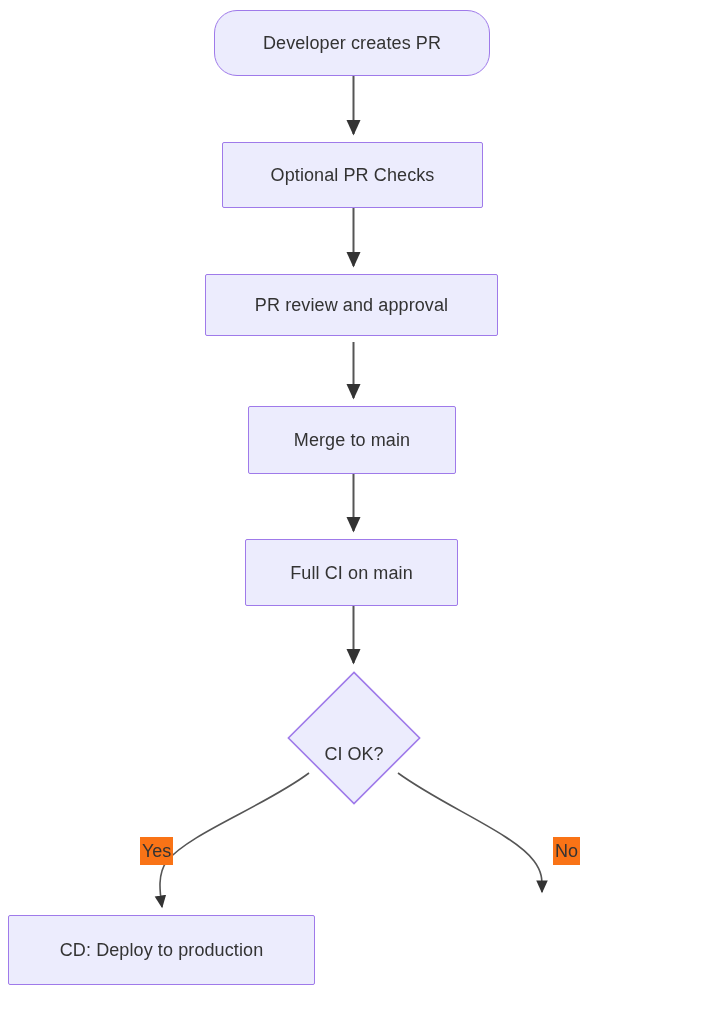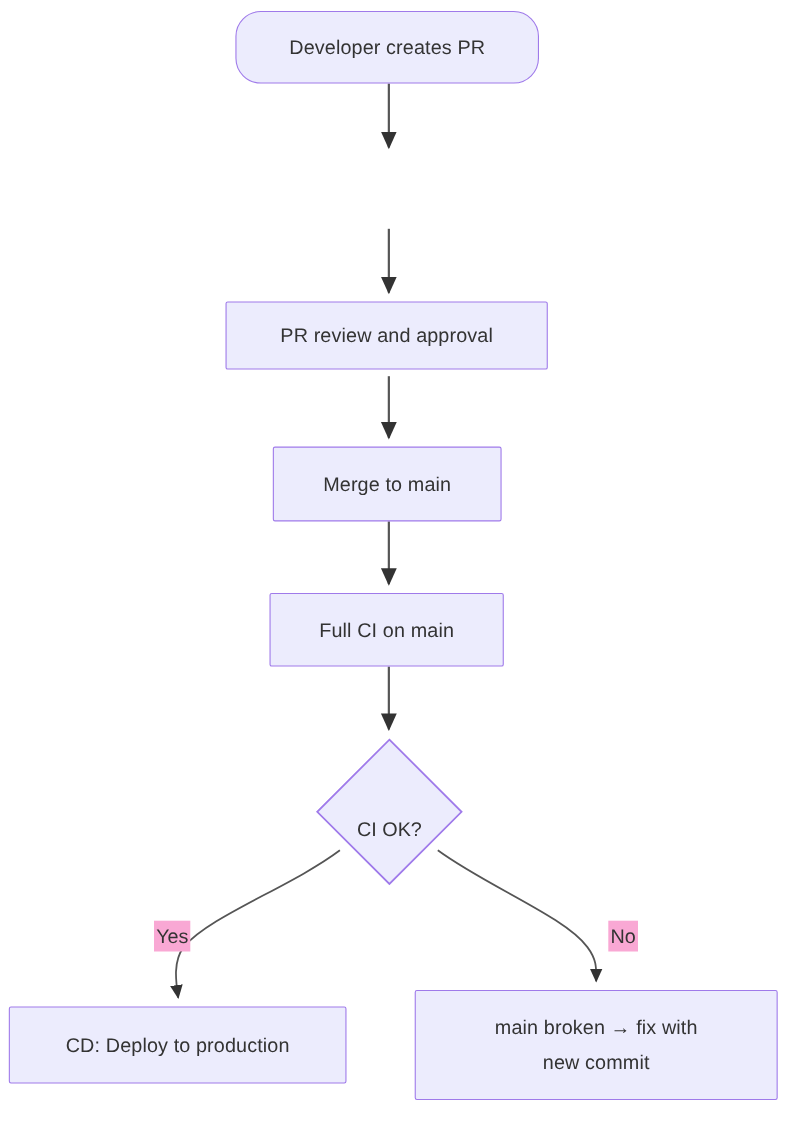--- a/index.html
+++ b/index.html
@@ -68,21 +68,21 @@
     height: 100%;
     display: flex;
     align-items: center;
     justify-content: center;
     color: #333333;
     font-size: 18px;
     line-height: 22px;
   }
   .edge-label {
     position: absolute;
-    background: #f9a8d4;
+    background: #f97316;
     color: #333333;
     font-size: 18px;
     line-height: 28px;
     padding: 0 2px;
     white-space: nowrap;
   }
 </style>
 </head>
 <body>
 
@@ -107,20 +107,23 @@
 
     <path d="M309,773 C265,806 190,833 167,861 C157,874 160,893 162,907" stroke="#555555" stroke-width="1.6" fill="none" marker-end="url(#arrowhead)"></path>
 
     <path d="M398,773 C443,806 513,833 534,861 C543,873 542,881 542,892" stroke="#555555" stroke-width="1.6" fill="none" marker-end="url(#arrowhead)"></path>
   </svg>
 
   <div class="node" style="left:214px; top:10px; width:276px; height:66px;border-radius:23px;">
     <span class="node-label">Developer creates PR</span>
   </div>
 
+  <div class="node" style="left:222px; top:142px; width:261px; height:66px;">
+    <span class="node-label">Optional PR Checks</span>
+  </div>
 
   <div class="node" style="left:205px; top:274px; width:293px; height:62px;">
     <span class="node-label">PR review and approval</span>
   </div>
 
   <div class="node" style="left:248px; top:406px; width:208px; height:68px;">
     <span class="node-label">Merge to main</span>
   </div>
 
   <div class="node" style="left:245px; top:539px; width:213px; height:67px;">
@@ -131,22 +134,18 @@
     <svg class="diamond-shape" viewBox="0 0 134 134" width="134" height="134">
       <polygon points="67,1.4 132.6,67 67,132.6 1.4,67" fill="#ececfd" stroke="#9f7aea" stroke-width="1.6"></polygon>
     </svg>
     <span class="node-label">CI OK?</span>
   </div>
 
   <div class="node" style="left:8px; top:915px; width:307px; height:70px;">
     <span class="node-label">CD: Deploy to production</span>
   </div>
 
-  <div class="node" style="left:377px; top:900px; width:330px; height:100px;">
-    <span class="node-label">main broken → fix with
-new commit</span>
-  </div>
 
   <div class="edge-label" style="left:140px; top:837px;">Yes</div>
 
   <div class="edge-label" style="left:529px; top:837px;margin-left:24px;">No</div>
 
 </div>
 
 </body></html>

